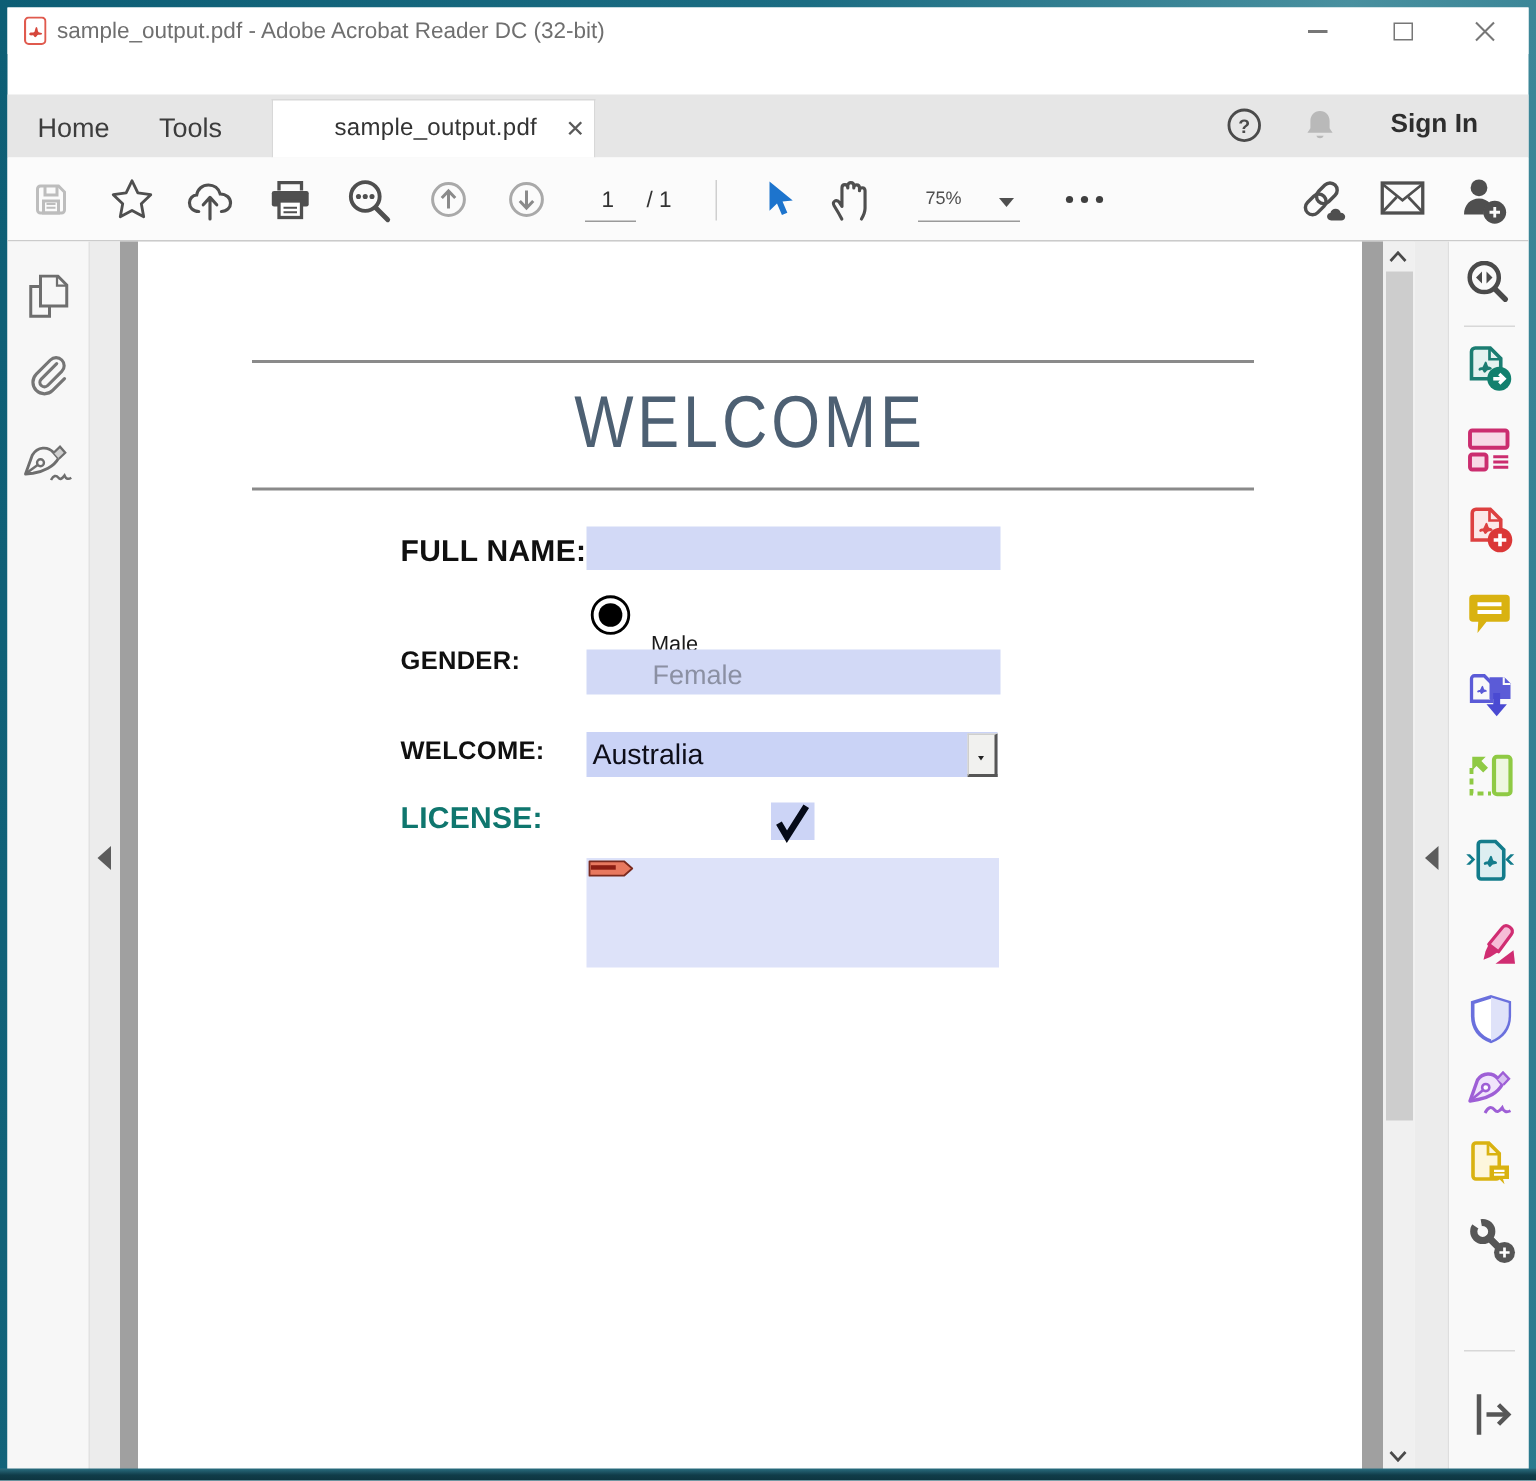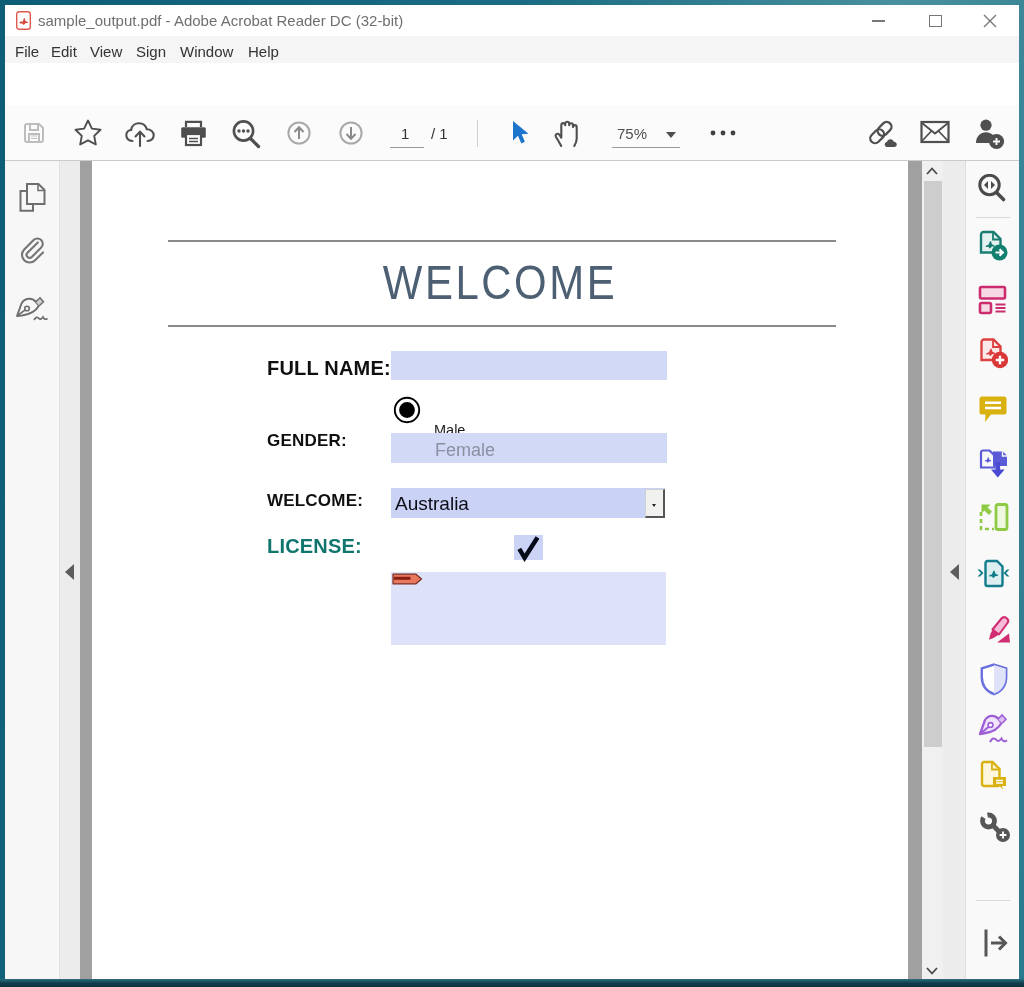--- a/index.html
+++ b/index.html
@@ -38,29 +38,42 @@
     </svg>
     <div class="abs" style="left:33px;top:7px;font-size:15px;color:#6f6f6f;">sample_output.pdf - Adobe Acrobat Reader DC (32-bit)</div>
 
     <div class="abs" style="left:867px;top:15px;width:13px;height:2px;background:#777;"></div>
     <div class="abs" style="left:924px;top:10px;width:11px;height:10px;border:1.3px solid #777;"></div>
     <svg class="abs" style="left:978px;top:9px" width="14" height="14" viewBox="0 0 14 14">
       <path d="M1 1 L13 13 M13 1 L1 13" stroke="#777" stroke-width="1.4"></path>
     </svg>
   </div>
 
-  <div id="menubar">
-    <div class="menuitem" style="left:10px;">File</div>
-    <div class="menuitem" style="left:46px;">Edit</div>
-    <div class="menuitem" style="left:85px;">View</div>
-    <div class="menuitem" style="left:131px;">Sign</div>
-    <div class="menuitem" style="left:175px;">Window</div>
-    <div class="menuitem" style="left:243px;">Help</div>
-  </div>
-
+
+  <div id="tabbar">
+    <div class="abs" style="left:20px;top:12px;font-size:18px;color:#3d3d3d;">Home</div>
+    <div class="abs" style="left:101px;top:12px;font-size:18px;color:#3d3d3d;">Tools</div>
+    <div class="abs" style="left:176px;top:3px;width:216px;height:39px;background:#ffffff;border:1px solid #d8d8d8;border-bottom:none;box-sizing:border-box;">
+      <div class="abs" style="left:41px;top:10px;font-size:16px;letter-spacing:0.2px;color:#333;">sample_output.pdf</div>
+      <svg class="abs" style="left:196px;top:13px" width="11" height="11" viewBox="0 0 11 11">
+        <path d="M1.5 1.5 L9.5 9.5 M9.5 1.5 L1.5 9.5" stroke="#5a5a5a" stroke-width="1.6"></path>
+      </svg>
+    </div>
+
+    <svg class="abs" style="left:813px;top:9px" width="23" height="23" viewBox="0 0 23 23">
+      <circle cx="11.5" cy="11.5" r="10.2" fill="none" stroke="#4a4a4a" stroke-width="1.9"></circle>
+      <text x="11.5" y="16.4" font-size="13" font-weight="bold" fill="#4a4a4a" text-anchor="middle" font-family="Liberation Sans">?</text>
+    </svg>
+
+    <svg class="abs" style="left:862px;top:8px" width="26" height="26" viewBox="0 0 26 26">
+      <path d="M13 3 C9 3 6.6 6 6.6 9.8 L6.6 14.5 L4.6 17.5 L21.4 17.5 L19.4 14.5 L19.4 9.8 C19.4 6 17 3 13 3 Z" fill="#b9b9b9"></path>
+      <path d="M10.5 19.5 A2.7 2.7 0 0 0 15.5 19.5 Z" fill="#b9b9b9"></path>
+    </svg>
+    <div class="abs" style="left:922px;top:9px;font-size:17.5px;font-weight:bold;color:#2e2e2e;">Sign In</div>
+  </div>
 
   <div id="toolbar">
 
     <svg class="abs" style="left:17px;top:16px" width="24" height="24" viewBox="0 0 24 24">
       <path d="M3 5 a2 2 0 0 1 2-2 L17 3 L21 7 L21 19 a2 2 0 0 1 -2 2 L5 21 a2 2 0 0 1 -2-2 Z" fill="none" stroke="#bdbdbd" stroke-width="2"></path>
       <path d="M8 3.5 L8 9 L16 9 L16 3.5" fill="none" stroke="#bdbdbd" stroke-width="2"></path>
       <rect x="7" y="13" width="10" height="8" fill="none" stroke="#bdbdbd" stroke-width="2"></rect>
       <path d="M9 15 h6 M9 17.5 h6" stroke="#bdbdbd" stroke-width="1.2"></path>
     </svg>
 
@@ -104,21 +117,21 @@
     <div class="abs" style="left:472px;top:15px;width:1px;height:27px;background:#cfcfcf;"></div>
 
     <svg class="abs" style="left:505px;top:15px" width="21" height="27" viewBox="0 0 21 27">
       <path d="M3 1 L3 20.5 L8 15.7 L11.3 23.4 L14.9 21.8 L11.7 14.3 L18.5 13.7 Z" fill="#1d74cd"></path>
     </svg>
 
     <svg class="abs" style="left:546px;top:13px" width="32" height="32" viewBox="0 0 32 32">
       <path d="M10.2 28 C8.6 24.9 6.8 21.9 5 19 C4.2 17.7 4.6 16.4 5.8 15.9 C6.9 15.5 8 16 8.7 17.1 L10.3 19.6 L10.3 7.3 C10.3 4.4 14.2 4.4 14.2 7.3 L14.2 5.9 C14.2 3 18.2 3 18.2 5.9 L18.2 7.3 C18.2 4.6 22 4.6 22 7.4 L22 9.1 C22 6.5 25.7 6.5 25.7 9.2 L25.7 20.8 C25.7 23.6 24.7 25.6 23.3 28" fill="none" stroke="#4f4f4f" stroke-width="2.1" stroke-linecap="round" stroke-linejoin="round"></path>
     </svg>
 
-    <div class="abs" style="left:612px;top:20px;font-size:15px;color:#4f4f4f;">75%</div>
+    <div class="abs" style="left:612px;top:20px;font-size:12px;color:#4f4f4f;">75%</div>
     <div class="abs" style="left:661px;top:27px;width:0;height:0;border-left:5px solid transparent;border-right:5px solid transparent;border-top:6px solid #4f4f4f;"></div>
     <div class="abs" style="left:607px;top:42px;width:68px;height:1px;background:#9a9a9a;"></div>
 
     <svg class="abs" style="left:703px;top:24px" width="34" height="8" viewBox="0 0 34 8">
       <circle cx="5" cy="4" r="2.4" fill="#3f3f3f"></circle>
           <circle cx="15" cy="4" r="2.4" fill="#3f3f3f"></circle>
           <circle cx="25" cy="4" r="2.4" fill="#3f3f3f"></circle>
     </svg>
 
     <svg class="abs" style="left:860px;top:13px" width="36" height="32" viewBox="0 0 36 32">

